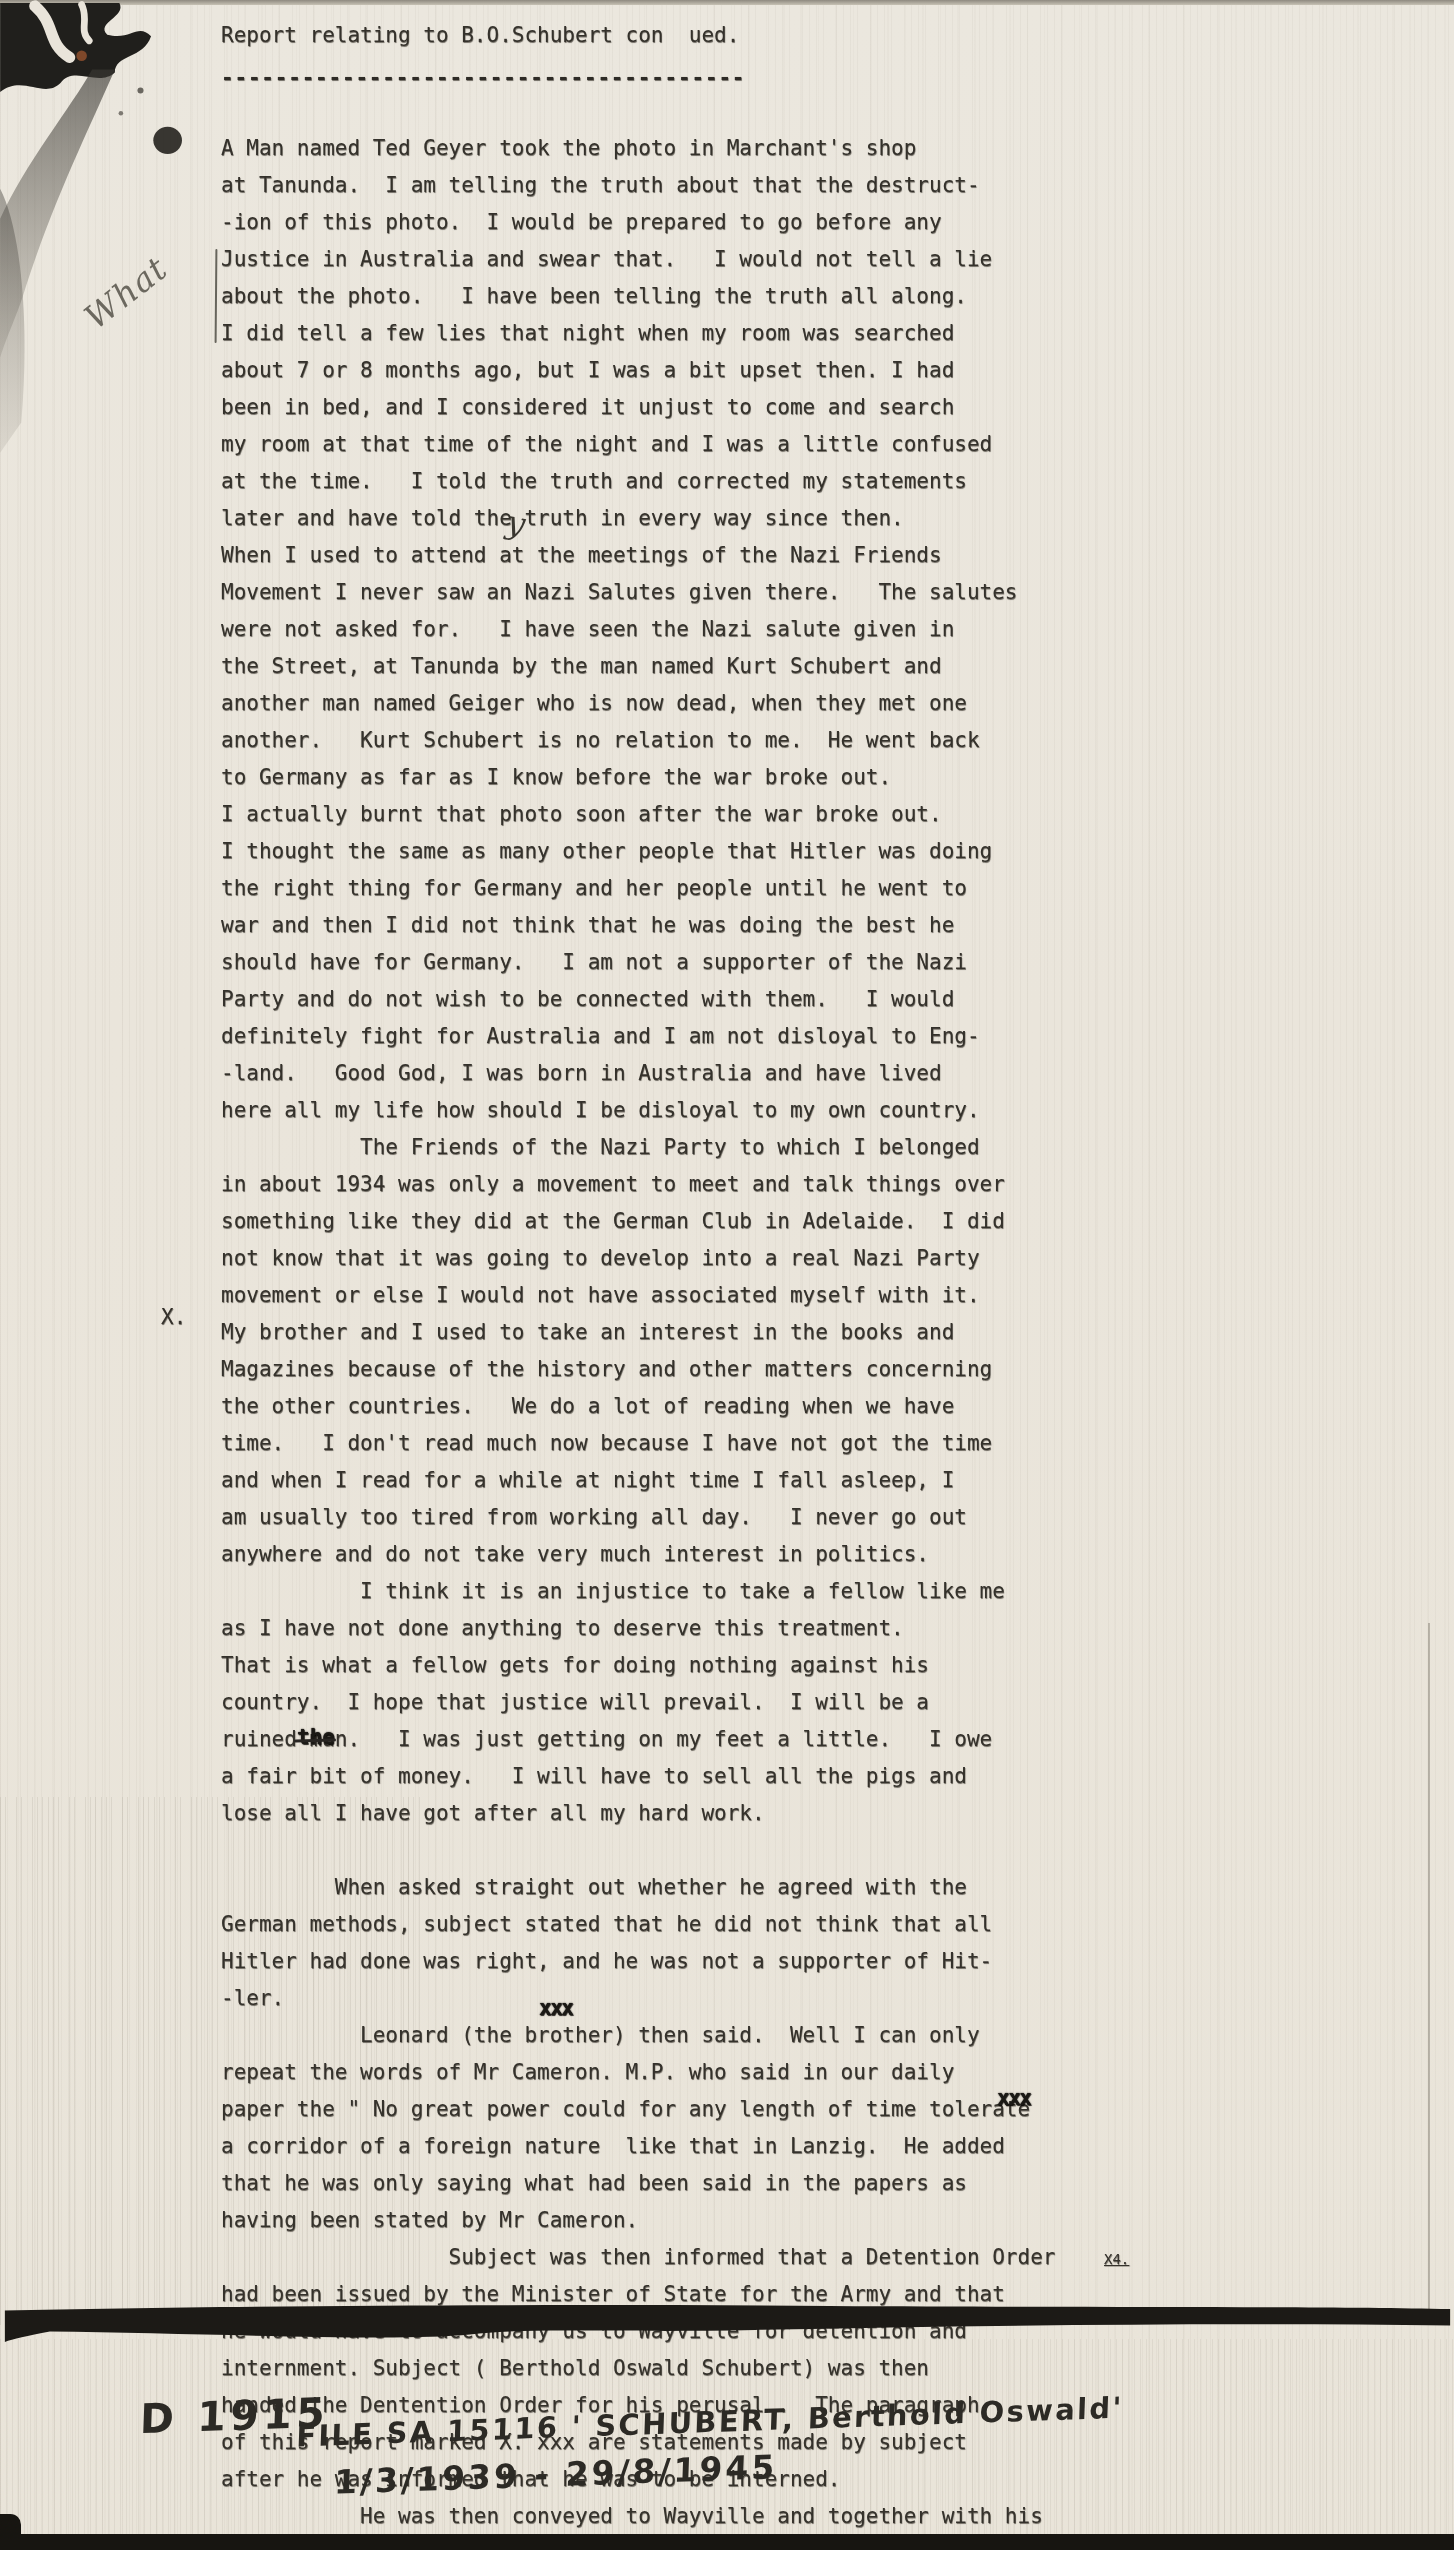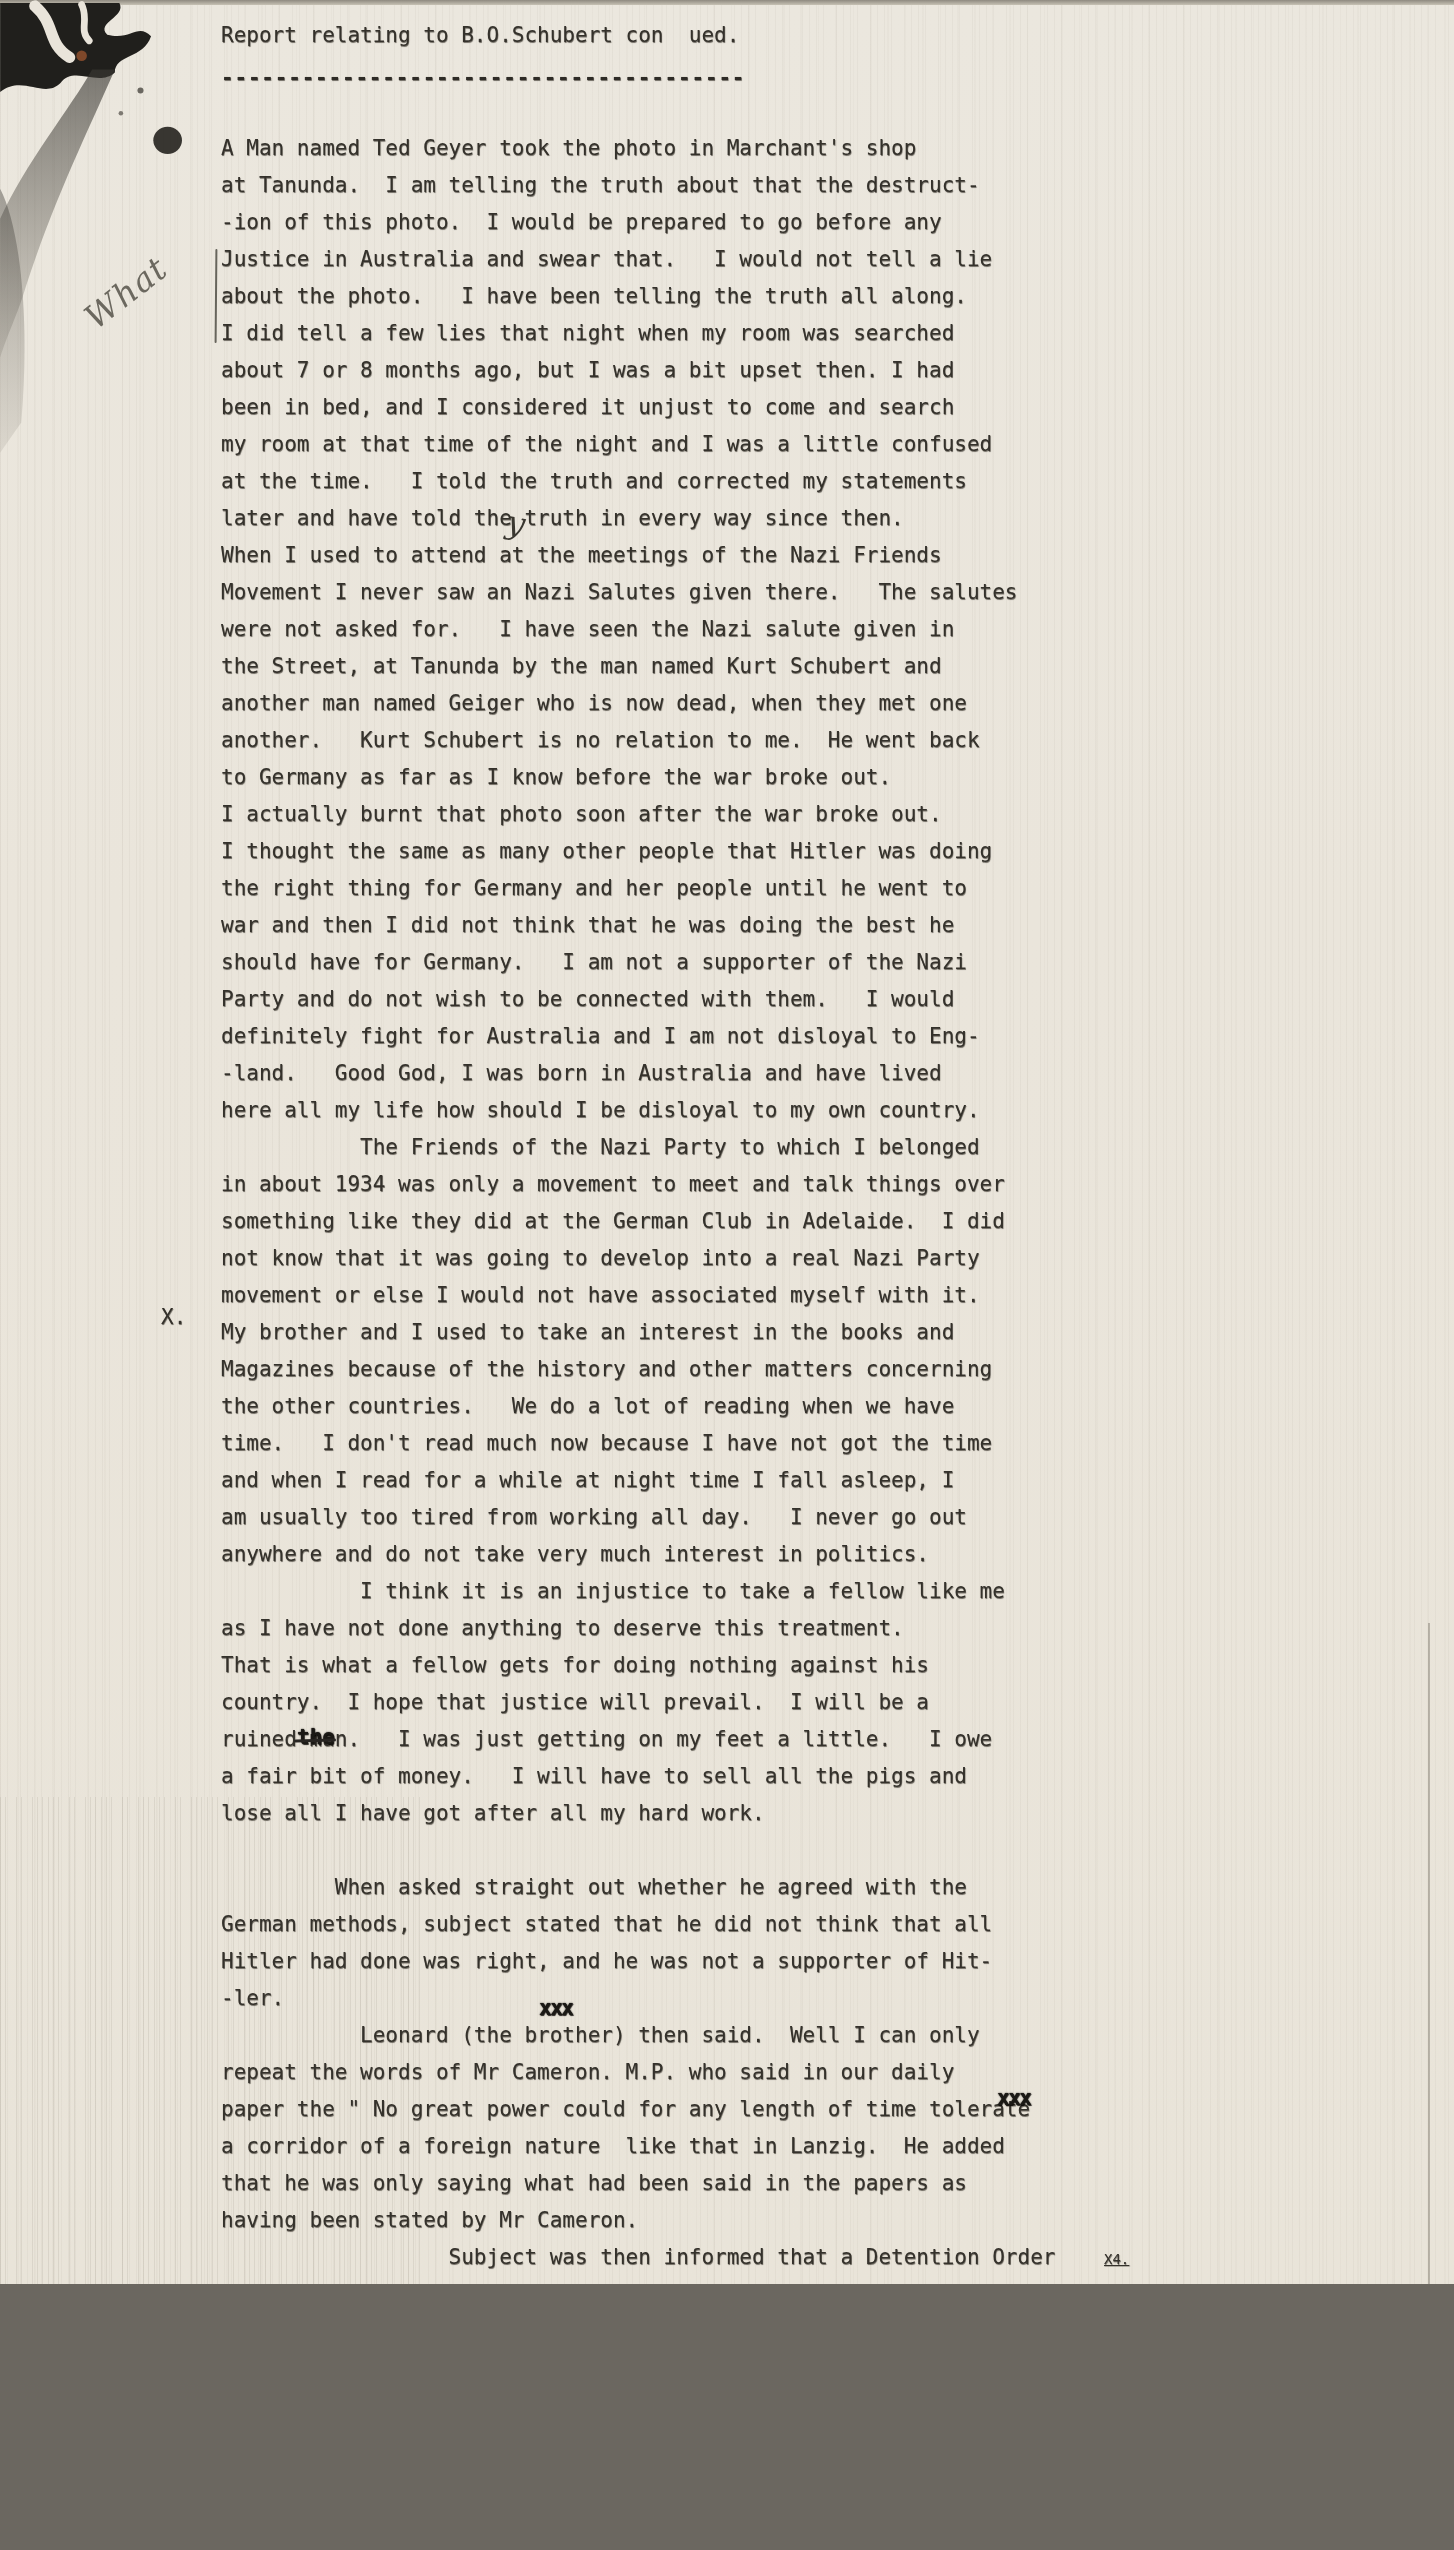--- a/index.html
+++ b/index.html
@@ -1,18 +1,18 @@
 <!DOCTYPE html>
 <html style="font-size:12px"><head>
 <meta charset="utf-8">
 <style>
   html,body{margin:0;padding:0;background:#6b6760;}
   .paper{
     position:relative;
-    width:1455px;height:2284px;
+    width:1455px;height:2550px;
     margin:0 auto;
     background:
       repeating-linear-gradient(90deg, rgba(104,94,78,0.05) 0 0.8px, rgba(0,0,0,0) 0.8px 6.8px),
       repeating-linear-gradient(90deg, rgba(120,108,90,0.035) 0 1.5px, rgba(0,0,0,0) 1.5px 17.4px),
       linear-gradient(180deg,#ebe7de 0%,#eae5db 40%,#e9e4d9 100%);
     overflow:hidden;
     font-family:"DejaVu Sans Mono", monospace;
   }
   .typed{
     position:absolute;

